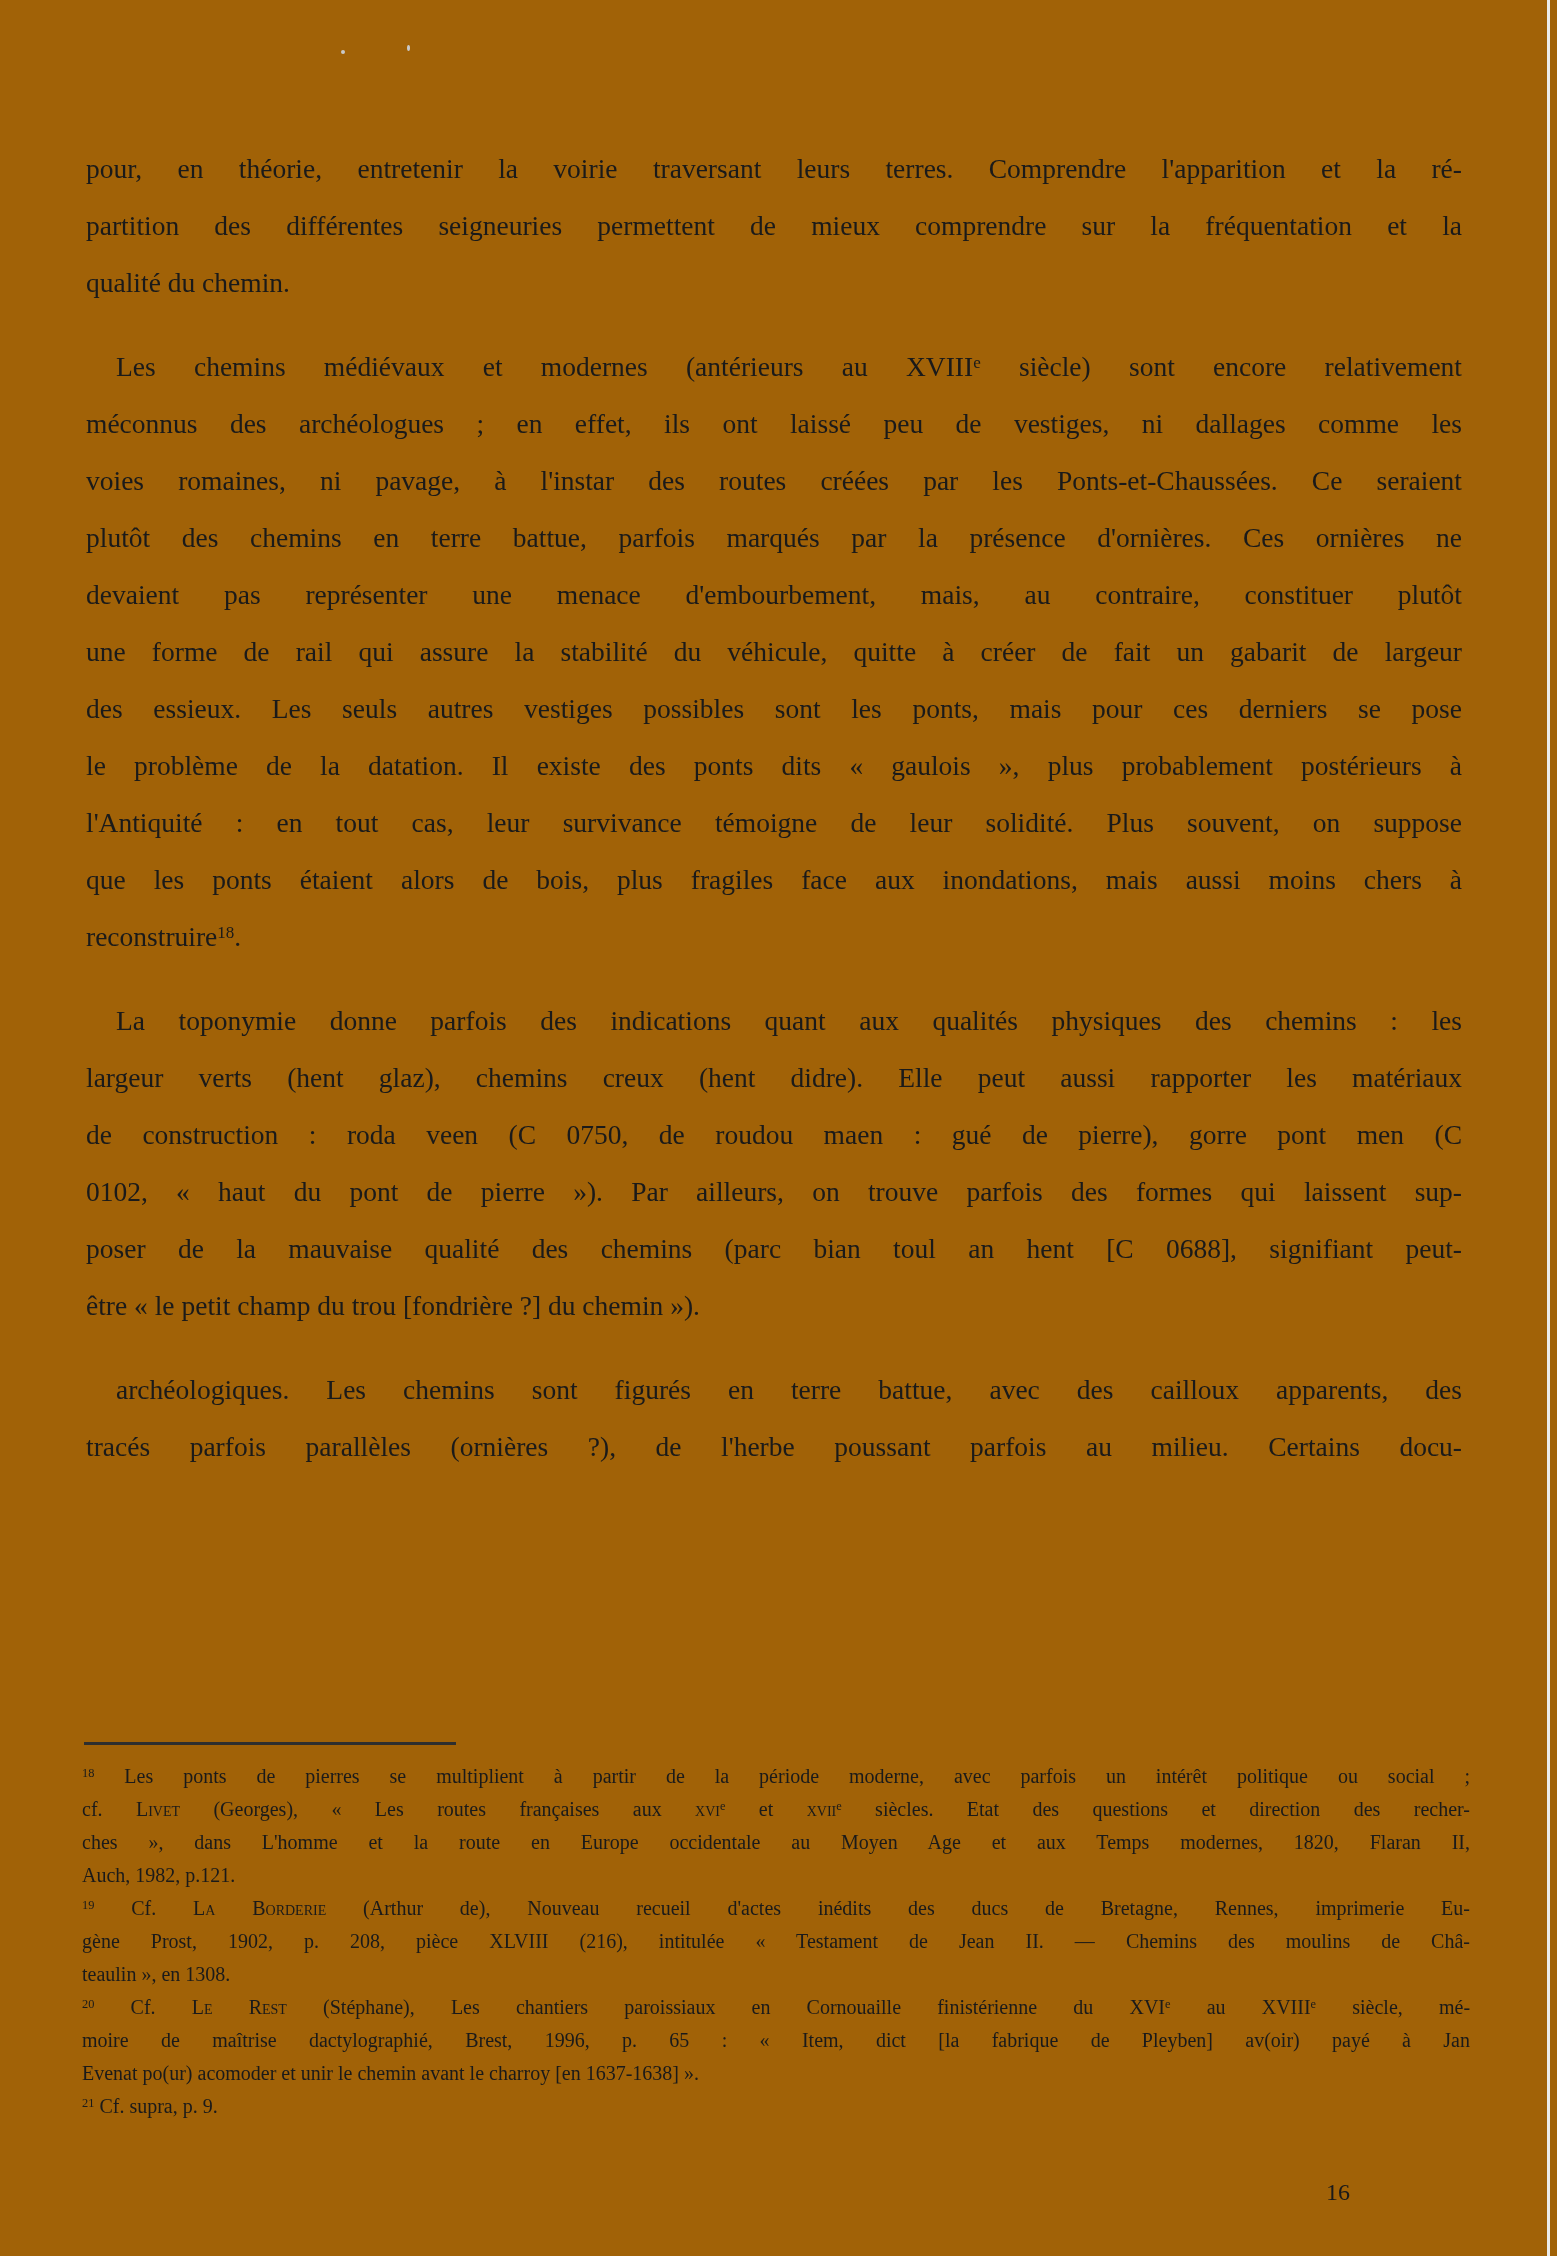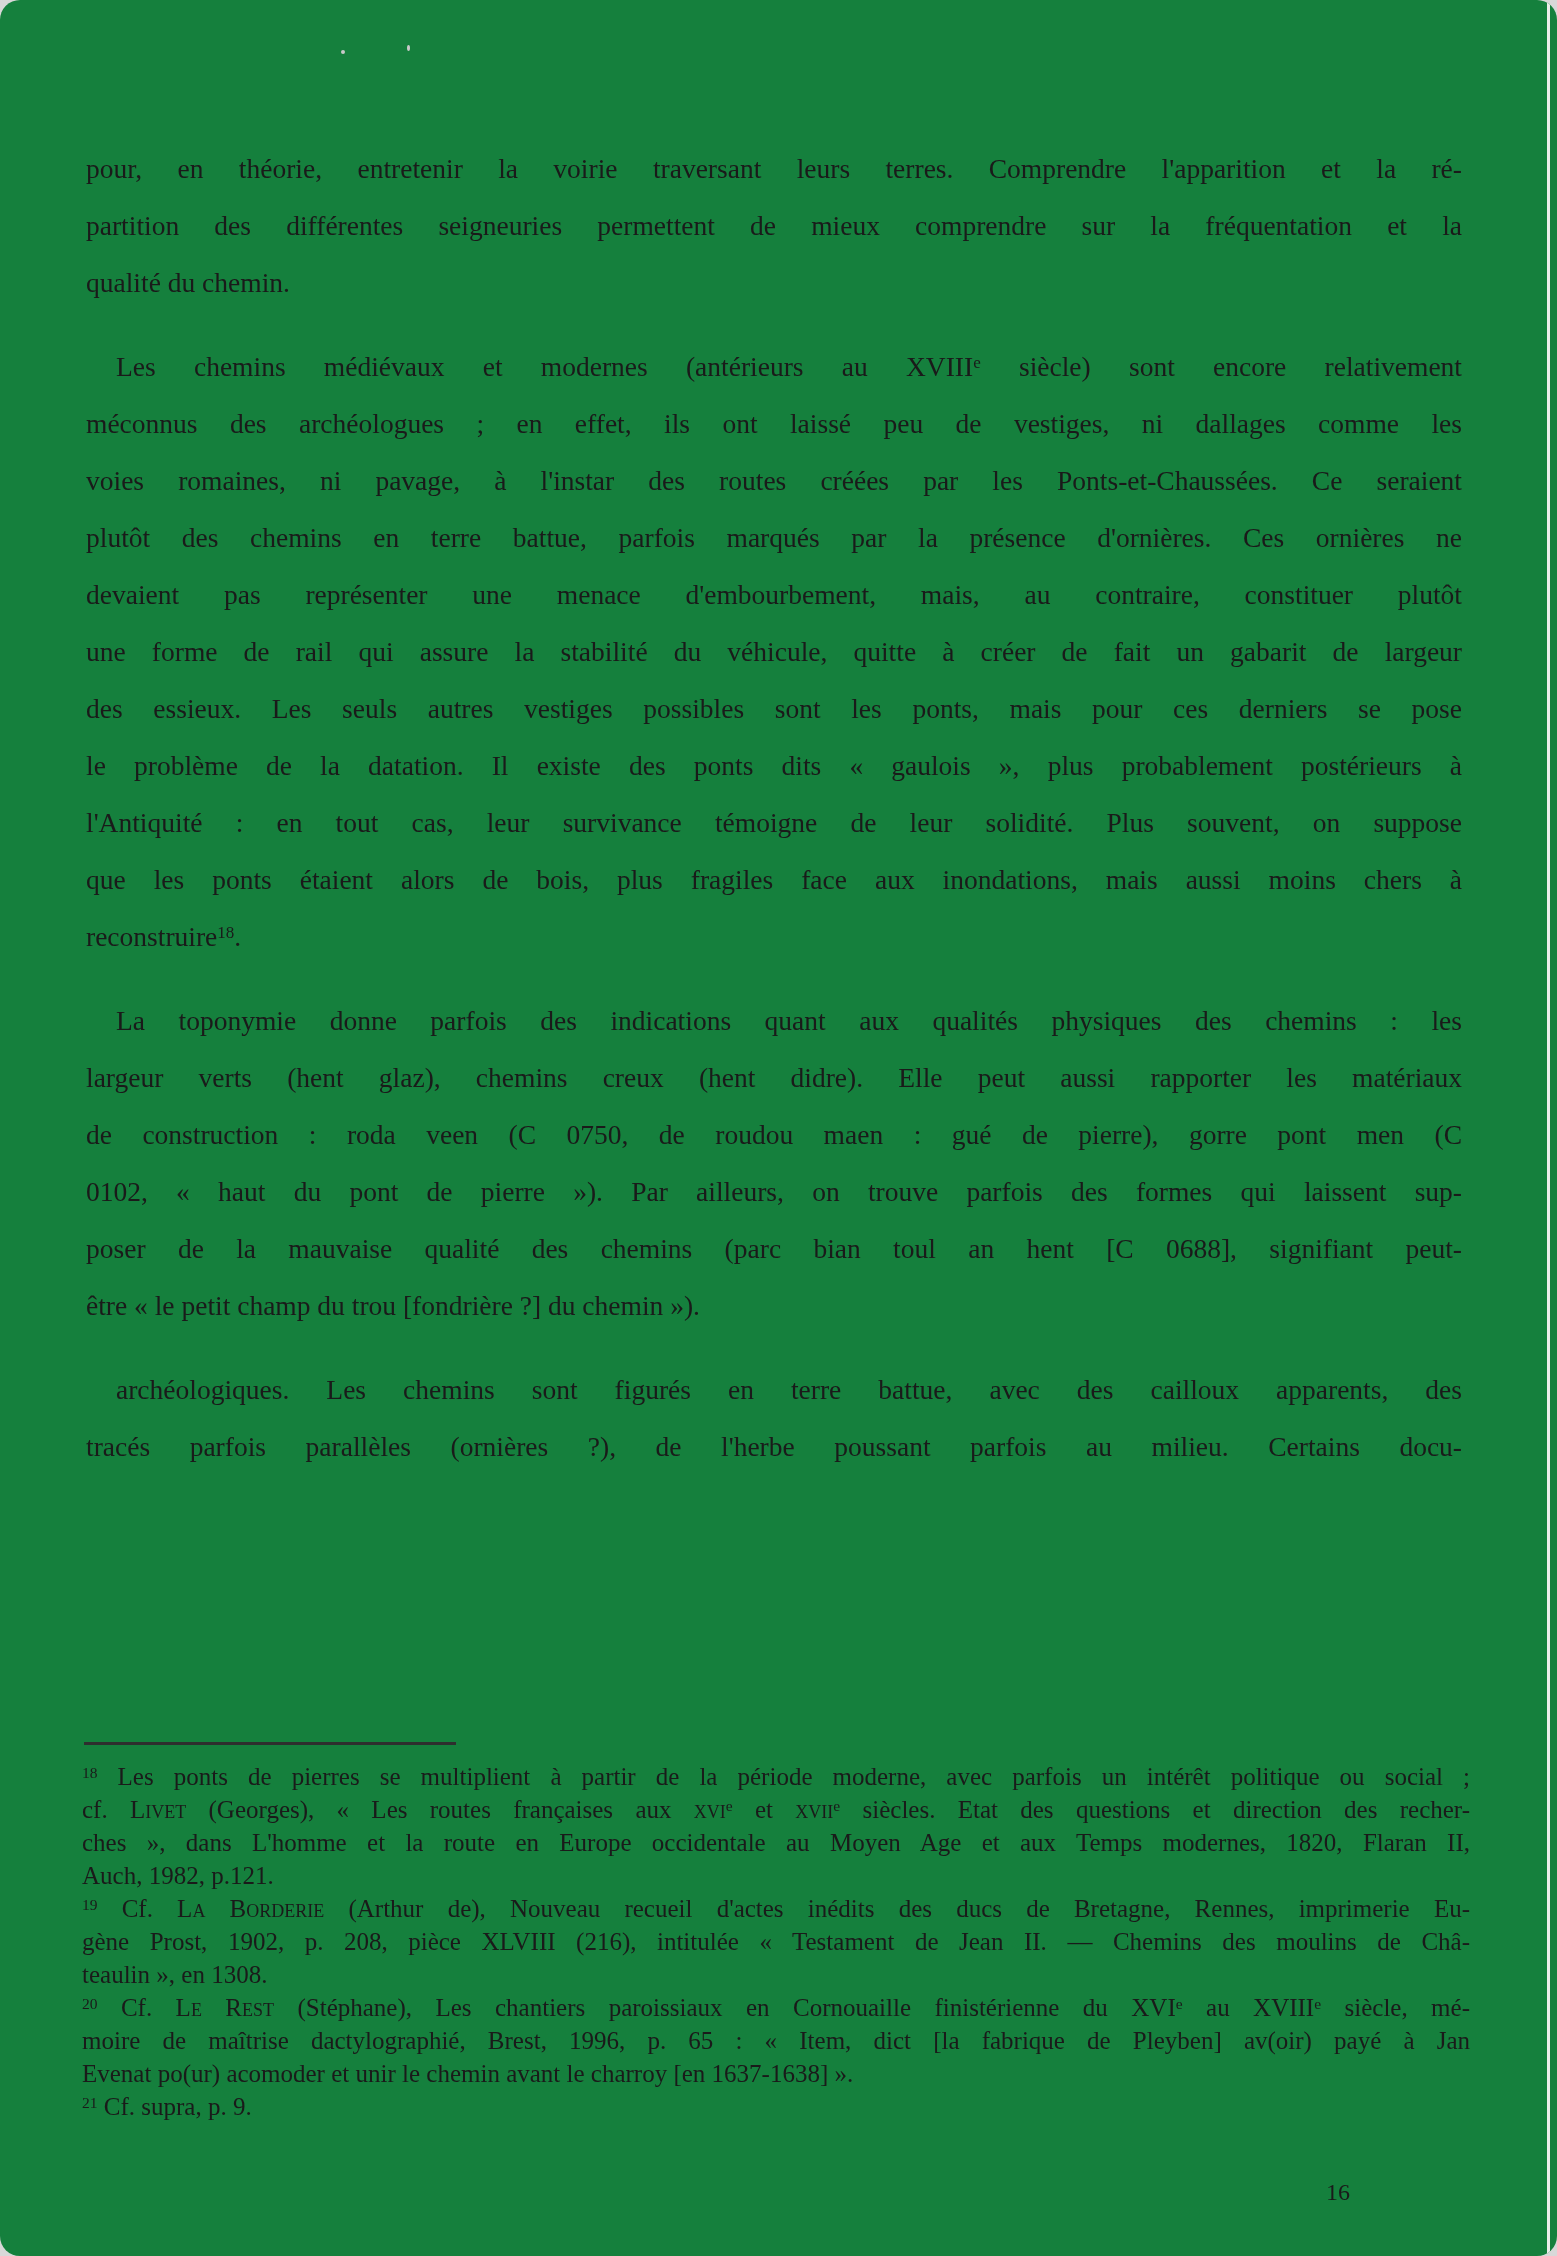--- a/index.html
+++ b/index.html
@@ -1,25 +1,24 @@
 <!DOCTYPE html>
 <html lang="fr"><head>
 <meta charset="utf-8">
 <style>
   html, body { margin: 0; padding: 0; background: #d8d8d8; }
   .page {
     position: relative;
     width: 1557px;
     height: 2256px;
-    background: #15803d;
+    background: #a16207;
     font-family: "Liberation Serif", "DejaVu Serif", serif;
     color: #1a1a1a;
     overflow: hidden;
     margin: 0 auto;
-    border-radius: 20px;
   }
   .body-text {
     position: absolute;
     left: 86px;
     top: 140px;
     width: 1376px;
     font-size: 27.5px;
     line-height: 57px;
   }
   .para { margin: 0 0 27px 0; }
@@ -44,21 +43,21 @@
     top: 1742px;
     width: 372px;
     height: 0;
     border-top: 3px solid #2e2e2e;
   }
   .footnotes {
     position: absolute;
     left: 82px;
     top: 1760px;
     width: 1388px;
-    font-size: 25px;
+    font-size: 20px;
     line-height: 33px;
   }
   .footnotes .para { margin: 0; }
   .page-number {
     position: absolute;
     left: 1326px;
     top: 2180px;
     font-size: 24px;
     line-height: 1;
   }

